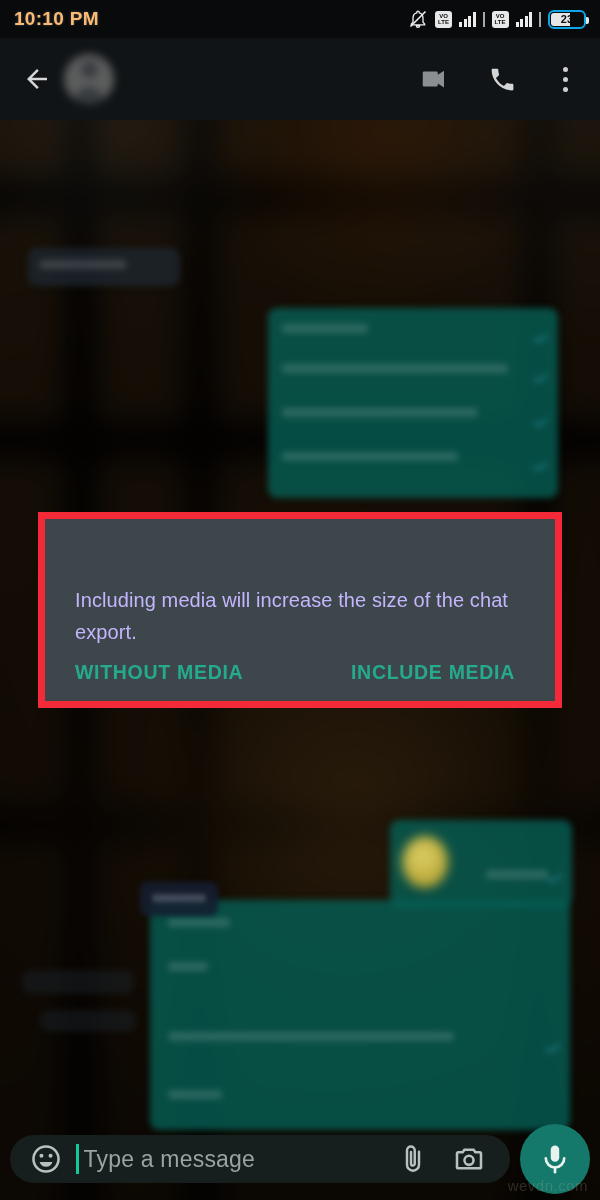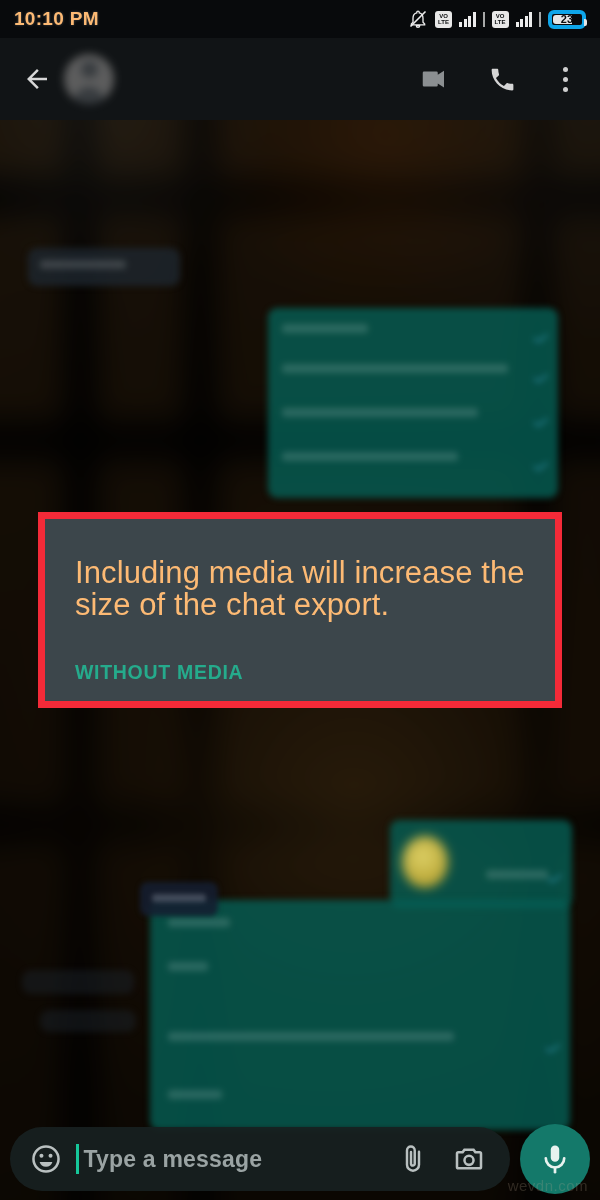--- a/index.html
+++ b/index.html
@@ -89,21 +89,21 @@
   .bars { display: flex; align-items: flex-end; gap: 1.5px; height: 16px; }
   .bars i { width: 3px; background: #ececec; display: block; }
   .bars i:nth-child(1){height:5px}
   .bars i:nth-child(2){height:8px}
   .bars i:nth-child(3){height:11px}
   .bars i:nth-child(4){height:15px}
   .sig-sep { width: 2px; height: 15px; background: #cfcfcf; opacity: .8; }
   #battery {
     position: relative;
     width: 38px; height: 19px;
-    border: 4px solid #0ea5e9; border-radius: 6px;
+    border: 2px solid #0ea5e9; border-radius: 6px;
     display: flex; align-items: center; justify-content: center;
   }
   #battery:after {
     content: ""; position: absolute; right: -5px; top: 5px;
     width: 3px; height: 7px; background: #e6e6e6; border-radius: 0 2px 2px 0;
   }
   #battery-level {
     position: absolute; left: 1px; top: 1px; bottom: 1px; width: 19px;
     background: #e6e6e6; border-radius: 3px 0 0 3px;
   }
@@ -191,24 +191,25 @@
   }
   #dialog {
     position: absolute;
     left: 45px; top: 519px; width: 510px; height: 182px;
     background: #3c464b;
     z-index: 55;
     display: flex; flex-direction: column;
     padding: 38px 30px 0 30px;
   }
   #dialog-message {
-    color: #fdba74;
-    font-size: 31px;
+    color: #c4b5fd;
+    font-size: 20px;
     line-height: 32px;
     letter-spacing: .1px;
+    margin-top: 27px;
   }
   #dialog-actions {
     margin-top: auto;
     display: flex; align-items: center;
     padding-bottom: 17px;
   }
   .dlg-btn {
     color: #25ab8c;
     font-size: 19.5px;
     font-weight: bold;
@@ -222,27 +223,26 @@
 
   
   #bottom-bar {
     position: absolute; left: 0; bottom: 0; width: 600px; height: 82px;
     display: flex; align-items: center;
     padding: 0 10px;
     z-index: 50;
   }
   #input-pill {
     flex: 1;
-    height: 64px;
+    height: 48px;
     background: rgba(24,32,32,0.93);
     border-radius: 34px;
     display: flex; align-items: center;
     padding: 0 18px 0 16px;
     margin-right: 10px;
-    font-weight: bold;
   }
   #emoji-button { width: 40px; height: 40px; display: flex; align-items: center; justify-content: center; }
   #msg-field { flex: 1; display: flex; align-items: center; margin-left: 10px; position: relative; }
   #caret { width: 2.5px; height: 30px; background: #16c79a; margin-right: 5px; }
   #msg-placeholder { color: #9aa3a3; font-size: 23px; letter-spacing: .2px; }
   #attach-button, #camera-button { width: 46px; height: 46px; display: flex; align-items: center; justify-content: center; }
   #camera-button { margin-left: 10px; }
   #mic-button {
     width: 70px; height: 70px; border-radius: 50%;
     background: #14796a;
@@ -373,20 +373,21 @@
         <span class="line" style="left: 12px; top: 12px; width: 54px;"></span>
       </div>
       <div class="bubble in" style="left: 22px; top: 850px; width: 112px; height: 24px; opacity: 0.55;"></div>
       <div class="bubble in" style="left: 40px; top: 890px; width: 96px; height: 22px; opacity: 0.55;"></div>
     </div>
 
   <div id="dialog">
     <div id="dialog-message">Including media will increase the size of the chat export.</div>
     <div id="dialog-actions">
       <button class="dlg-btn" id="btn-without-media">WITHOUT MEDIA</button>
+      <button class="dlg-btn" id="btn-include-media">INCLUDE MEDIA</button>
     </div>
   </div>
   <div id="dialog-highlight"></div>
 
   <div id="bottom-bar">
     <div id="input-pill">
       <div id="emoji-button">
         <svg class="svgicon" width="32" height="32" viewBox="0 0 24 24">
           <circle cx="12" cy="12" r="9.4" fill="none" stroke="#b9c0c0" stroke-width="1.9"></circle>
           <circle cx="8.6" cy="9.6" r="1.5" fill="#b9c0c0"></circle>

